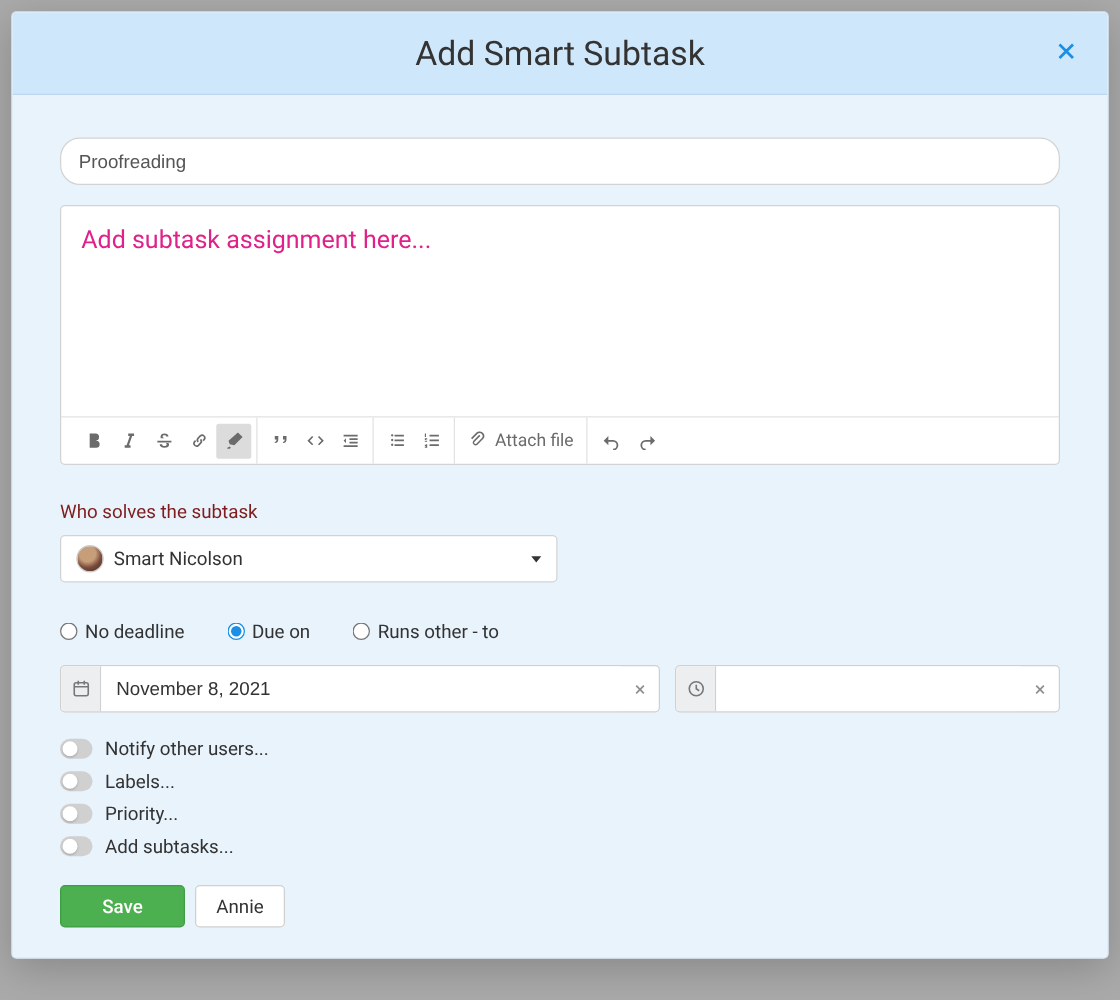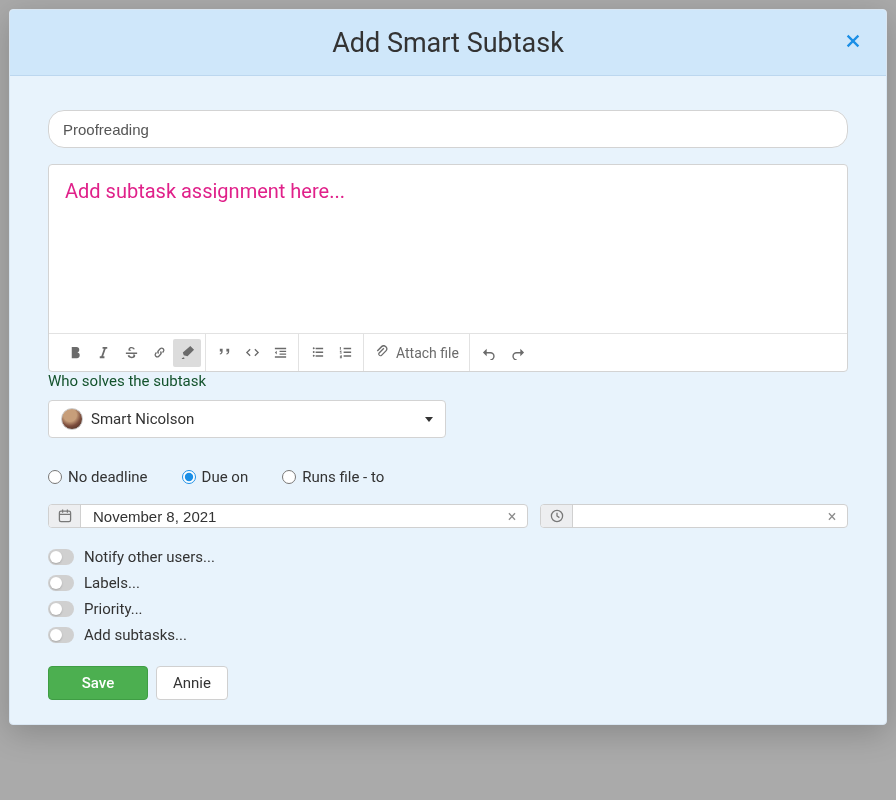--- a/index.html
+++ b/index.html
@@ -102,22 +102,23 @@
     border-radius:2px;
   }
   .tb-btn.active { background:#dcdcdc; }
   .tb-btn svg { width:15px; height:15px; fill:#6b6b6b; }
   .attach {
     display:flex; align-items:center; gap:4px; color:#6b6b6b; font-size:14px; padding:0 10px; cursor:pointer; height:100%; border-right:1px solid #e2e2e2;
   }
   .attach svg { width:15px;height:15px;fill:#6b6b6b;margin-right:3px;}
 
   .field-label {
-    font-size:15px;
-    color:#14532d;
+    margin-top:28px;
+    font-size:15px;
+    color:#7f1d1d;
   }
   .assignee-select {
     margin-top:10px;
     width:398px;
     height:38px;
     background:#fff;
     border:1px solid #d3d3d3;
     border-radius:4px;
     display:flex;
     align-items:center;
@@ -151,21 +152,21 @@
     display:flex;
     gap:12px;
   }
   .input-combo {
     display:flex;
     flex:1;
     border:1px solid #d0d0d0;
     border-radius:4px;
     overflow:hidden;
     background:#fff;
-    height:24px;
+    height:38px;
   }
   .input-combo .icon-addon {
     width:32px;
     background:#edeef0;
     display:flex;align-items:center;justify-content:center;
     border-right:1px solid #d0d0d0;
   }
   .input-combo .icon-addon svg { width:16px;height:16px; stroke:#787878; fill:none; stroke-width:1.6;}
   .input-combo input {
     flex:1;
@@ -312,21 +313,21 @@
       <label class="radio-opt">
         <input type="radio" name="deadline" style="">
         <span>No deadline</span>
       </label>
       <label class="radio-opt">
         <input type="radio" name="deadline" checked="" style="">
         <span>Due on</span>
       </label>
       <label class="radio-opt">
         <input type="radio" name="deadline" style="">
-        <span>Runs file - to</span>
+        <span>Runs other - to</span>
       </label>
     </div>
 
     <div class="date-row">
       <div class="input-combo date-field">
         <div class="icon-addon">
           <svg viewBox="0 0 20 20">
               <rect x="3" y="4" width="14" height="13" rx="2"></rect>
               <path d="M3 8h14M7 2v4M13 2v4"></path>
             </svg>

